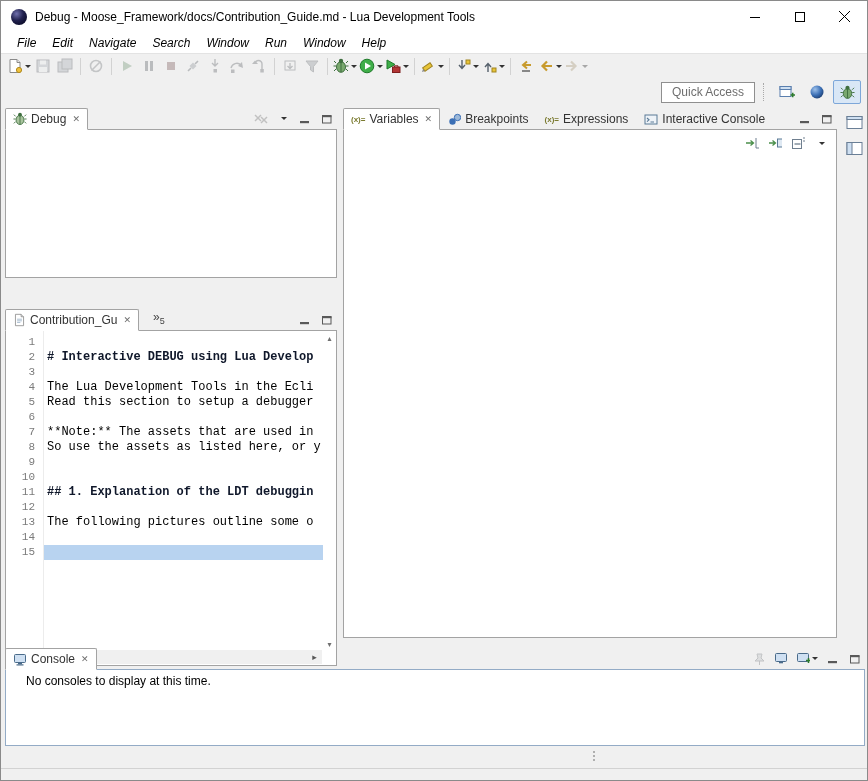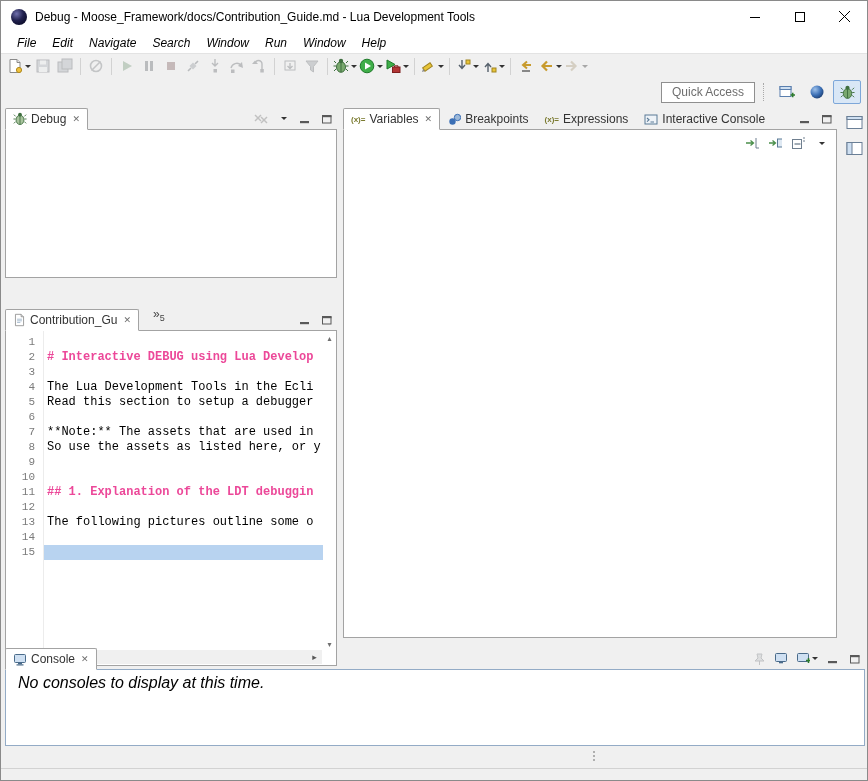--- a/index.html
+++ b/index.html
@@ -28,54 +28,54 @@
   
   .quickrow{position:absolute;left:0;top:78px;right:0;height:26px;display:flex;align-items:center;
     justify-content:flex-end;padding-right:6px;margin-left:28px;}
   .quick-access{border:1px solid #8f8f8f;background:#fff;color:#6e6e6e;padding:2px 10px 3px;margin-right:8px;}
   .persp-sep{width:1px;height:18px;border-left:1px dotted #a8a8a8;margin:0 6px 0 0;}
   .persp-btn{width:26px;height:22px;display:flex;align-items:center;justify-content:center;border:1px solid transparent;border-radius:2px;margin-left:2px;}
   .persp-btn.active{background:#d9e7f6;border-color:#7da7d9;}
 
   
   .view{position:absolute;}
-  .vtabs{position:relative;height:22px;display:flex;align-items:flex-start;}
+  .vtabs{position:relative;height:22px;display:flex;align-items:center;}
   .tab{height:22px;box-sizing:border-box;display:flex;align-items:center;gap:4px;padding:0 7px;
     border:1px solid transparent;border-radius:2px 2px 0 0;color:#333;white-space:nowrap;}
   .tab.active{background:#fff;border-color:#a3a3a3;border-bottom-color:#fff;z-index:3;}
   .tab-close{font-size:9px;color:#6f6f6f;margin-left:2px;}
   .vbody{position:absolute;left:0;right:0;top:21px;bottom:0;background:#fff;border:1px solid #a3a3a3;box-sizing:border-box;}
   .tab-controls{position:absolute;right:3px;top:0;height:21px;display:flex;align-items:center;gap:8px;z-index:4;}
   .ctrl-btn{display:flex;align-items:center;justify-content:center;width:14px;height:14px;}
   .overflow-ind{display:flex;align-items:flex-start;color:#444;margin-left:14px;padding-bottom:3px;}
   .overflow-ind .big{font-size:12px;line-height:10px;}
   .overflow-ind .cnt{font-size:9px;margin-top:4px;}
 
   
   .editor-body{display:flex;}
   .gutter{width:38px;box-sizing:border-box;padding:4px 8px 0 0;text-align:right;color:#7b7b7b;
     font-family:"Liberation Mono","DejaVu Sans Mono",monospace;font-size:11px;border-right:1px solid #ececec;}
   .ln{height:15px;line-height:15px;}
   .code{flex:1;padding-top:4px;overflow:hidden;font-family:"Liberation Mono","DejaVu Sans Mono",monospace;font-size:12px;}
   .code-line{height:15px;line-height:15px;white-space:pre;padding-left:3px;}
-  .code-line.heading{color:#ec4899;font-weight:bold;}
+  .code-line.heading{color:#0f172a;font-weight:bold;}
   .code-line.current{background:#b8d3f0;}
   .vscroll{width:13px;display:flex;flex-direction:column;justify-content:space-between;align-items:center;
     padding:3px 0 16px;color:#6f6f6f;font-size:8px;}
   .hscroll{position:absolute;left:1px;right:14px;bottom:1px;height:14px;background:#f0f0f0;display:flex;align-items:center;}
   .hs-arrow{width:15px;text-align:center;color:#555;font-size:9px;line-height:14px;}
   .hs-track{flex:1;position:relative;height:100%;}
   .hs-thumb{position:absolute;left:6px;top:1px;width:52px;height:12px;background:#cdcdcd;}
 
   
   .inner-toolbar{height:26px;display:flex;align-items:center;justify-content:flex-end;gap:9px;padding-right:8px;}
 
   
   .console-body{border-color:#93abc6;}
-  .console-msg{padding:4px 12px;font-size:16px;font-style:italic;}
+  .console-msg{padding:4px 20px;font-size:12px;}
 
   
   .strip{position:absolute;left:841px;top:107px;width:25px;height:530px;display:flex;flex-direction:column;align-items:center;padding-top:5px;gap:8px;box-sizing:border-box;}
   .strip-btn{width:20px;height:18px;display:flex;align-items:center;justify-content:center;}
 
   
   .sash-dots{position:absolute;left:592px;top:750px;display:flex;flex-direction:column;gap:2px;}
   .sash-dots i{width:2px;height:2px;border-radius:50%;background:#9a9a9a;}
   .statusbar{position:absolute;left:0;top:767px;right:0;height:13px;background:#f0f0f0;border-top:1px solid #d2d2d2;}
 

